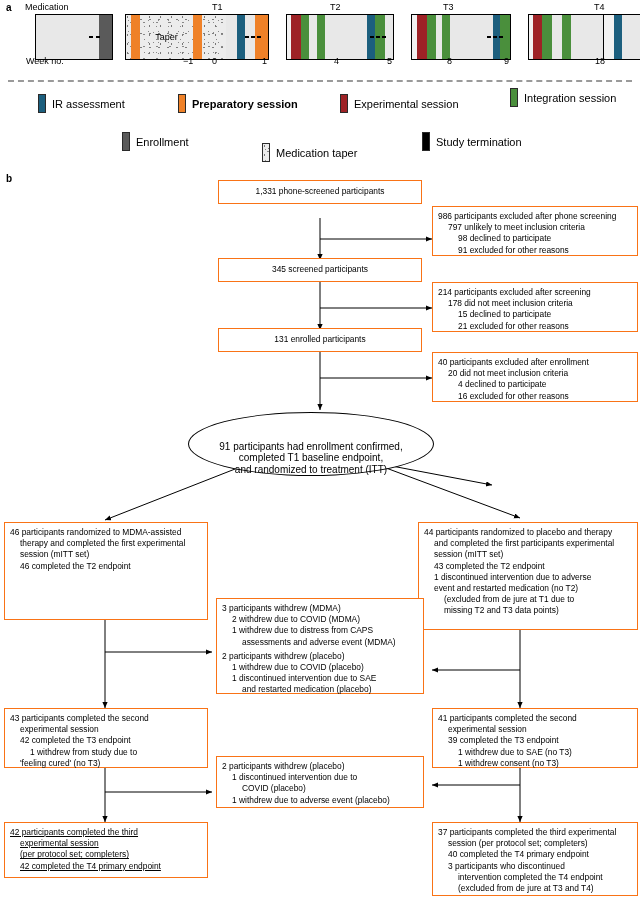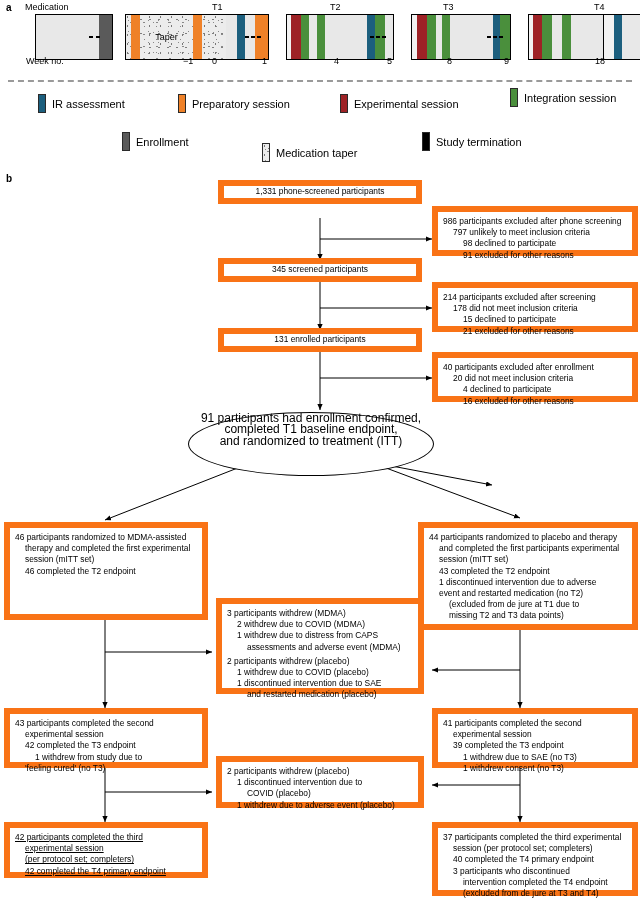--- a/index.html
+++ b/index.html
@@ -96,42 +96,42 @@
     flex: 0 0 auto;
   }
   .legend-text { font-size: 11px; white-space: nowrap; }
 
   
   #panel-b { position: absolute; left: 0; top: 160px; width: 640px; height: 738px; }
   #flow-svg { position: absolute; left: 0; top: 0; }
   .fbox {
     position: absolute;
     box-sizing: border-box;
-    border: 6px solid #f97316;
+    border: 1px solid #f97316;
     background: #fff;
     font-size: 8.4px;
     line-height: 11.2px;
     padding: 4px 5px;
   }
   .fbox.center { text-align: center; display: flex; align-items: center; justify-content: center; }
   .fbox .ln { white-space: nowrap; }
   .indent1 { padding-left: 10px; }
   .indent2 { padding-left: 20px; }
   .ellipse {
     position: absolute;
     box-sizing: border-box;
     border: 1px solid #000;
     border-radius: 50%;
     background: #fff;
-    font-size: 12px;
+    font-size: 10px;
     line-height: 11.4px;
     display: flex;
     flex-direction: column;
     align-items: center;
-    justify-content: flex-start;
+    justify-content: flex-end;
   }
   .ellipse .ln { white-space: nowrap; }
 </style>
 </head>
 <body>
 
 <div id="panel-a">
 
   <span class="panel-label" style="left:6px; top:2px;">a</span>
 
@@ -238,21 +238,21 @@
   <span class="tick-label" style="left:447px; top:56px;">8</span>
   <span class="tick-label" style="left:504px; top:56px;">9</span>
   <span class="tick-label" style="left:595px; top:56px;">18</span>
 
   <div class="divider-dashed"></div>
 
   <div class="legend-item" style="left:38px; top:94px;">
     <span class="legend-swatch" style="background:#1c5f7e;"></span>
     <span class="legend-text">IR assessment</span>
   </div>
-  <div class="legend-item" style="left:178px; top:94px;">
+  <div class="legend-item" style="left:178px; top:94px;font-weight:bold;">
     <span class="legend-swatch" style="background:#ef8128;"></span>
     <span class="legend-text">Preparatory session</span>
   </div>
   <div class="legend-item" style="left:340px; top:94px;">
     <span class="legend-swatch" style="background:#9e2226;"></span>
     <span class="legend-text">Experimental session</span>
   </div>
   <div class="legend-item" style="left:510px; top:88px;">
     <span class="legend-swatch" style="background:#4a8f3c;"></span>
     <span class="legend-text">Integration session</span>

